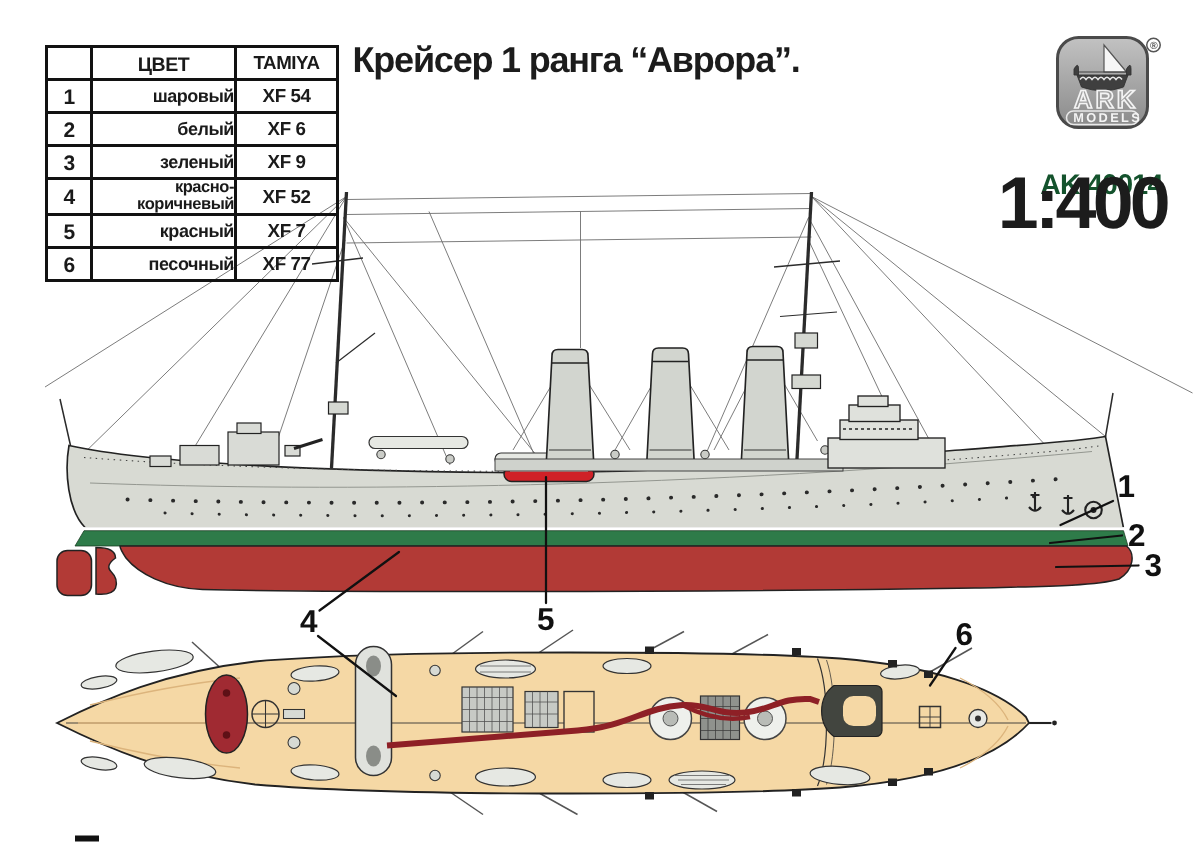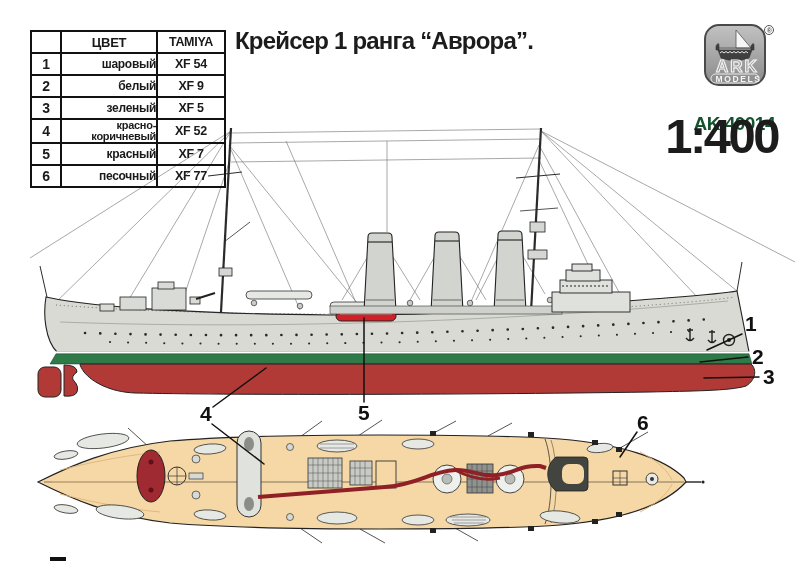--- a/index.html
+++ b/index.html
@@ -312,26 +312,26 @@
         <th class="col-tam">TAMIYA</th>
       </tr>
       <tr>
         <td class="col-num">1</td>
         <td class="col-color">шаровый</td>
         <td class="col-tam">XF 54</td>
       </tr>
       <tr>
         <td class="col-num">2</td>
         <td class="col-color">белый</td>
-        <td class="col-tam">XF 9</td>
+        <td class="col-tam">XF 6</td>
       </tr>
       <tr>
         <td class="col-num">3</td>
         <td class="col-color">зеленый</td>
-        <td class="col-tam">XF 5</td>
+        <td class="col-tam">XF 9</td>
       </tr>
       <tr>
         <td class="col-num">4</td>
         <td class="col-color" style="font-size:11px">красно-коричневый</td>
         <td class="col-tam">XF 52</td>
       </tr>
       <tr>
         <td class="col-num">5</td>
         <td class="col-color">красный</td>
         <td class="col-tam">XF 7</td>

